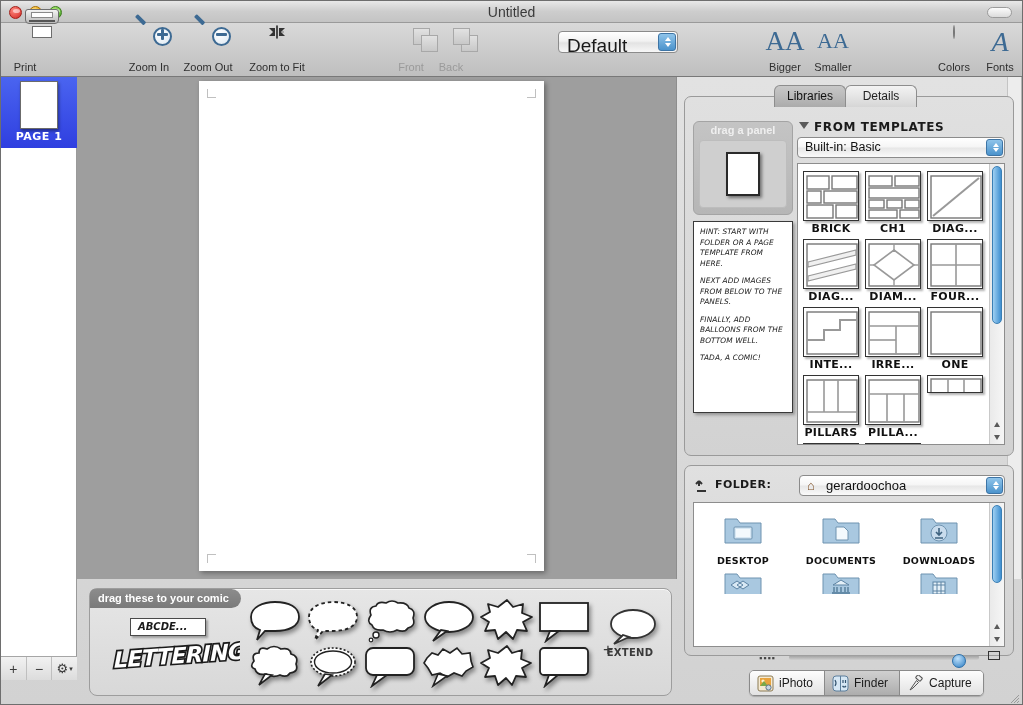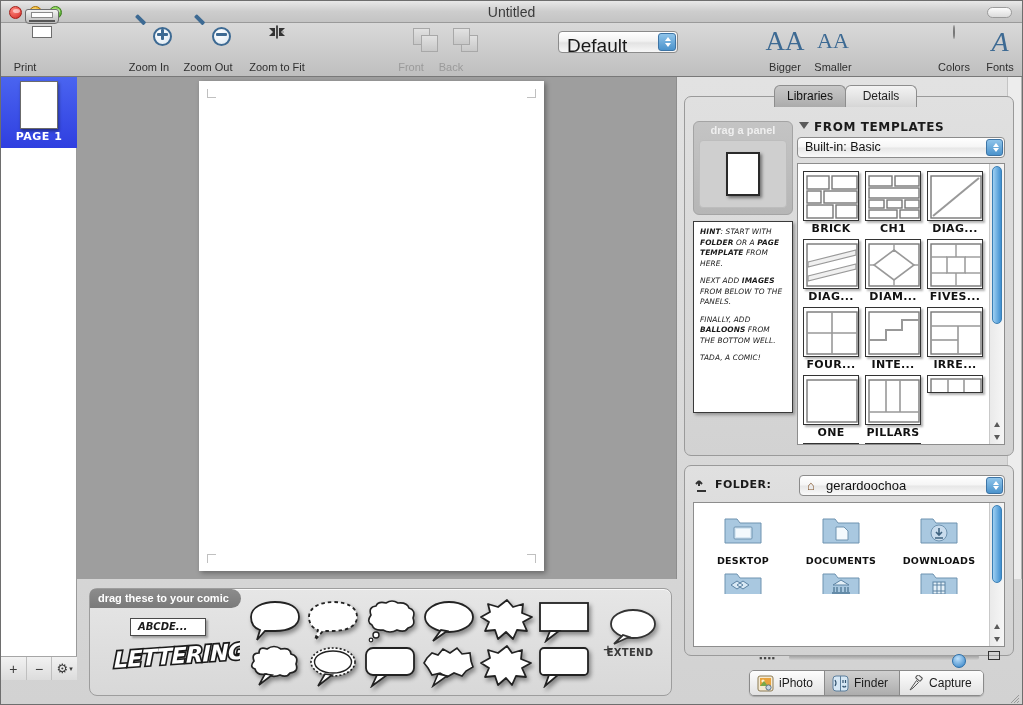--- a/index.html
+++ b/index.html
@@ -257,21 +257,21 @@
   #hint-box {
     position:absolute; left:8px; top:124px; width:100px; height:192px;
     background:#ffffff; border:1.5px solid #3a3a3a;
     box-shadow: 2px 2px 3px rgba(0,0,0,.3);
     padding:5px 6px; overflow:hidden;
   }
   #hint-box p {
     font-family:"DejaVu Sans", sans-serif; font-style:italic; font-size:7.4px;
     line-height:10.5px; color:#1a1a1a; margin-bottom:7px; letter-spacing:.1px;
   }
-  #hint-box b { font-weight:bold; }
+  #hint-box b { font-weight:normal; }
 
   #templates-header {
     position:absolute; left:114px; top:23px; font-size:12px; color:#1a1a1a;
     font-family:"DejaVu Sans", sans-serif; font-weight:bold; letter-spacing:.6px;
   }
   .disclosure { display:inline-block; width:0;height:0; margin-right:5px; vertical-align:2px;
     border-left:5px solid transparent; border-right:5px solid transparent; border-top:7px solid #5a5a5a; }
 
   #template-popup {
     position:absolute; left:112px; top:40px; right:8px; height:21px;
@@ -703,35 +703,20 @@
                 <path d="M28 10 L48 25 L28 40 L8 25 Z" fill="#fff" stroke="#999" stroke-width="1.6"></path>
                 <line x1="8" y1="25" x2="3" y2="25" stroke="#999" stroke-width="1.4"></line>
                 <line x1="48" y1="25" x2="53" y2="25" stroke="#999" stroke-width="1.4"></line>
                 <line x1="28" y1="10" x2="28" y2="4" stroke="#999" stroke-width="1.4"></line>
                 <line x1="28" y1="40" x2="28" y2="46" stroke="#999" stroke-width="1.4"></line>
               </svg>
             </div>
             <div class="tpl-name">DIAM...</div>
           </div>
 
-          <div class="tpl">
-            <div class="tpl-thumb">
-              <svg width="56" height="50" viewBox="0 0 56 50">
-                <rect x="3" y="4" width="50" height="42" fill="#fff" stroke="#777" stroke-width="1.4"></rect>
-                <rect x="19" y="17" width="18" height="16" fill="#fff" stroke="#999" stroke-width="1.5"></rect>
-                <line x1="3" y1="17" x2="19" y2="17" stroke="#999" stroke-width="1.4"></line>
-                <line x1="37" y1="17" x2="53" y2="17" stroke="#999" stroke-width="1.4"></line>
-                <line x1="3" y1="33" x2="19" y2="33" stroke="#999" stroke-width="1.4"></line>
-                <line x1="37" y1="33" x2="53" y2="33" stroke="#999" stroke-width="1.4"></line>
-                <line x1="28" y1="4" x2="28" y2="17" stroke="#999" stroke-width="1.4"></line>
-                <line x1="28" y1="33" x2="28" y2="46" stroke="#999" stroke-width="1.4"></line>
-              </svg>
-            </div>
-            <div class="tpl-name">FIVES...</div>
-          </div>
 
           <div class="tpl">
             <div class="tpl-thumb">
               <svg width="56" height="50" viewBox="0 0 56 50">
                 <rect x="3" y="4" width="50" height="42" fill="#fff" stroke="#777" stroke-width="1.4"></rect>
                 <line x1="28" y1="4" x2="28" y2="46" stroke="#999" stroke-width="1.6"></line>
                 <line x1="3" y1="25" x2="53" y2="25" stroke="#999" stroke-width="1.6"></line>
               </svg>
             </div>
             <div class="tpl-name">FOUR...</div>
@@ -773,20 +758,31 @@
               <svg width="56" height="50" viewBox="0 0 56 50">
                 <rect x="3" y="4" width="50" height="42" fill="#fff" stroke="#777" stroke-width="1.4"></rect>
                 <line x1="3" y1="36" x2="53" y2="36" stroke="#999" stroke-width="1.6"></line>
                 <line x1="20" y1="4" x2="20" y2="36" stroke="#999" stroke-width="1.6"></line>
                 <line x1="34" y1="4" x2="34" y2="36" stroke="#999" stroke-width="1.6"></line>
               </svg>
             </div>
             <div class="tpl-name">PILLARS</div>
           </div>
 
+          <div class="tpl">
+            <div class="tpl-thumb">
+              <svg width="56" height="50" viewBox="0 0 56 50">
+                <rect x="3" y="4" width="50" height="42" fill="#fff" stroke="#777" stroke-width="1.4"></rect>
+                <line x1="3" y1="18" x2="53" y2="18" stroke="#999" stroke-width="1.6"></line>
+                <line x1="21" y1="18" x2="21" y2="46" stroke="#999" stroke-width="1.6"></line>
+                <line x1="38" y1="18" x2="38" y2="46" stroke="#999" stroke-width="1.6"></line>
+              </svg>
+            </div>
+            <div class="tpl-name">PILLA...</div>
+          </div>
 
           <div class="tpl tpl-row4">
             <div class="tpl-thumb">
               <svg width="56" height="18" viewBox="0 0 56 18">
                 <rect x="3" y="3" width="50" height="30" fill="#fff" stroke="#777" stroke-width="1.4"></rect>
                 <line x1="20" y1="3" x2="20" y2="33" stroke="#999" stroke-width="1.6"></line>
                 <line x1="36" y1="3" x2="36" y2="33" stroke="#999" stroke-width="1.6"></line>
               </svg>
             </div>
           </div>

